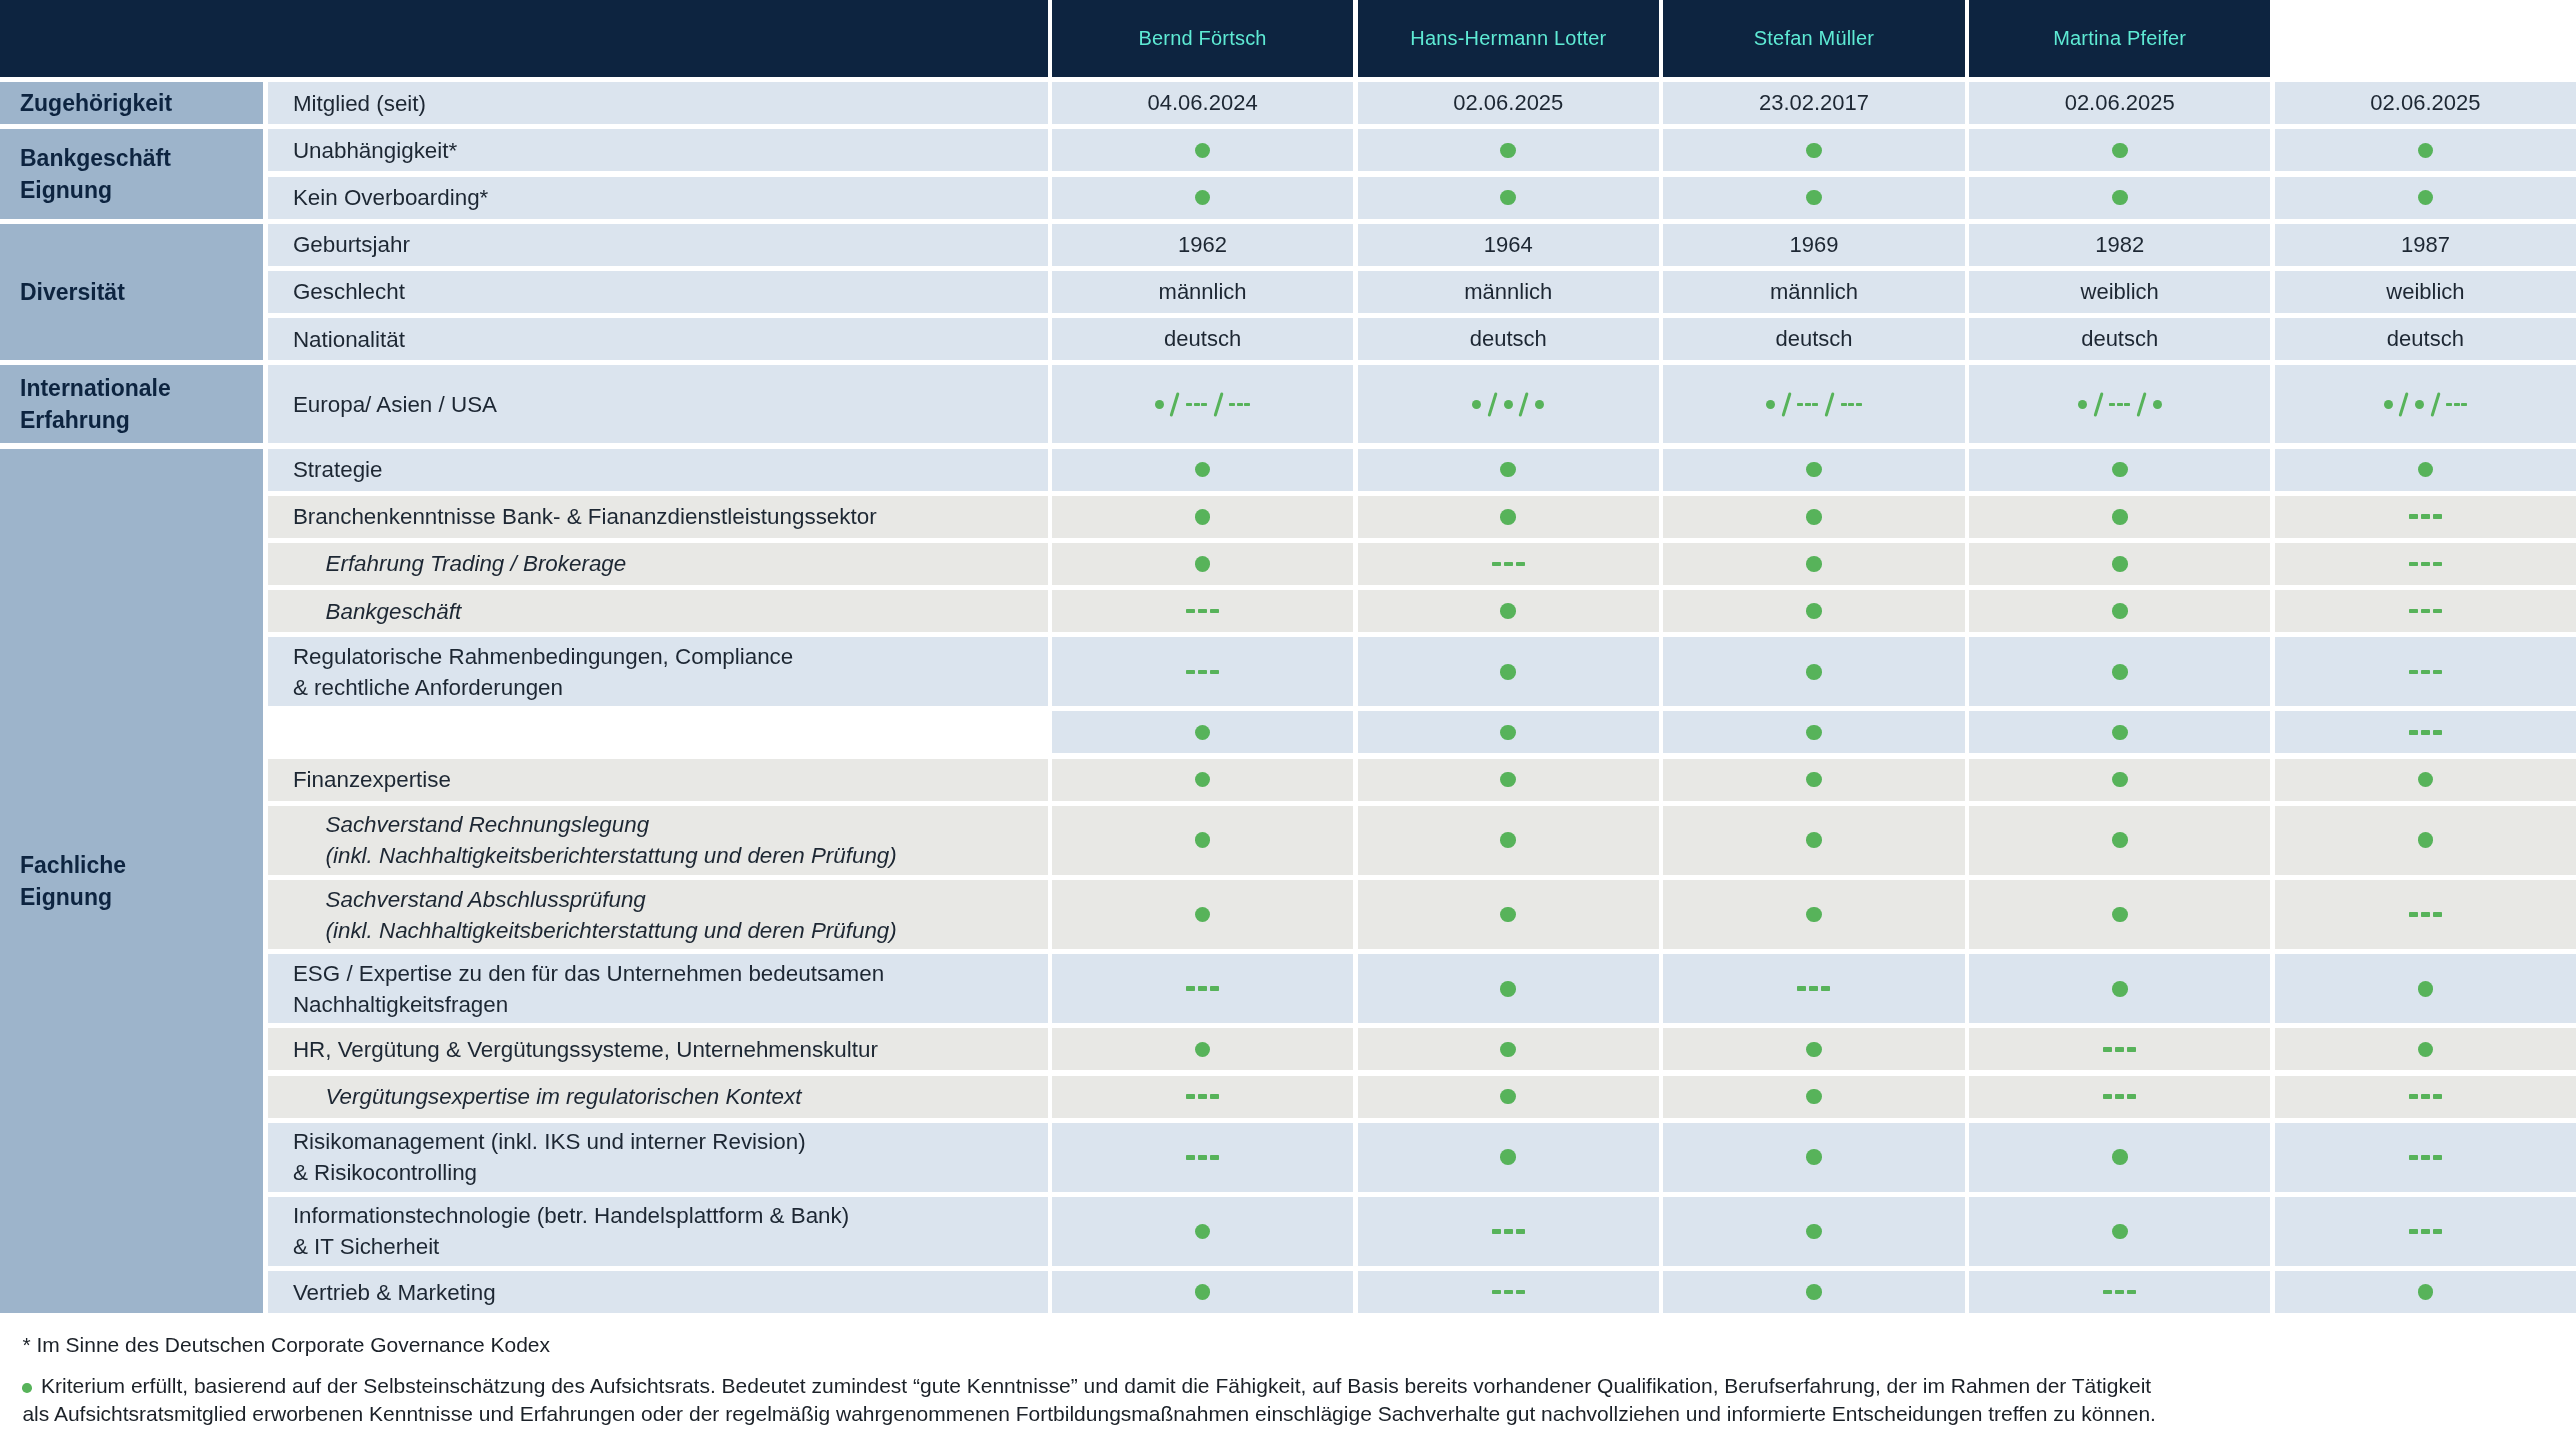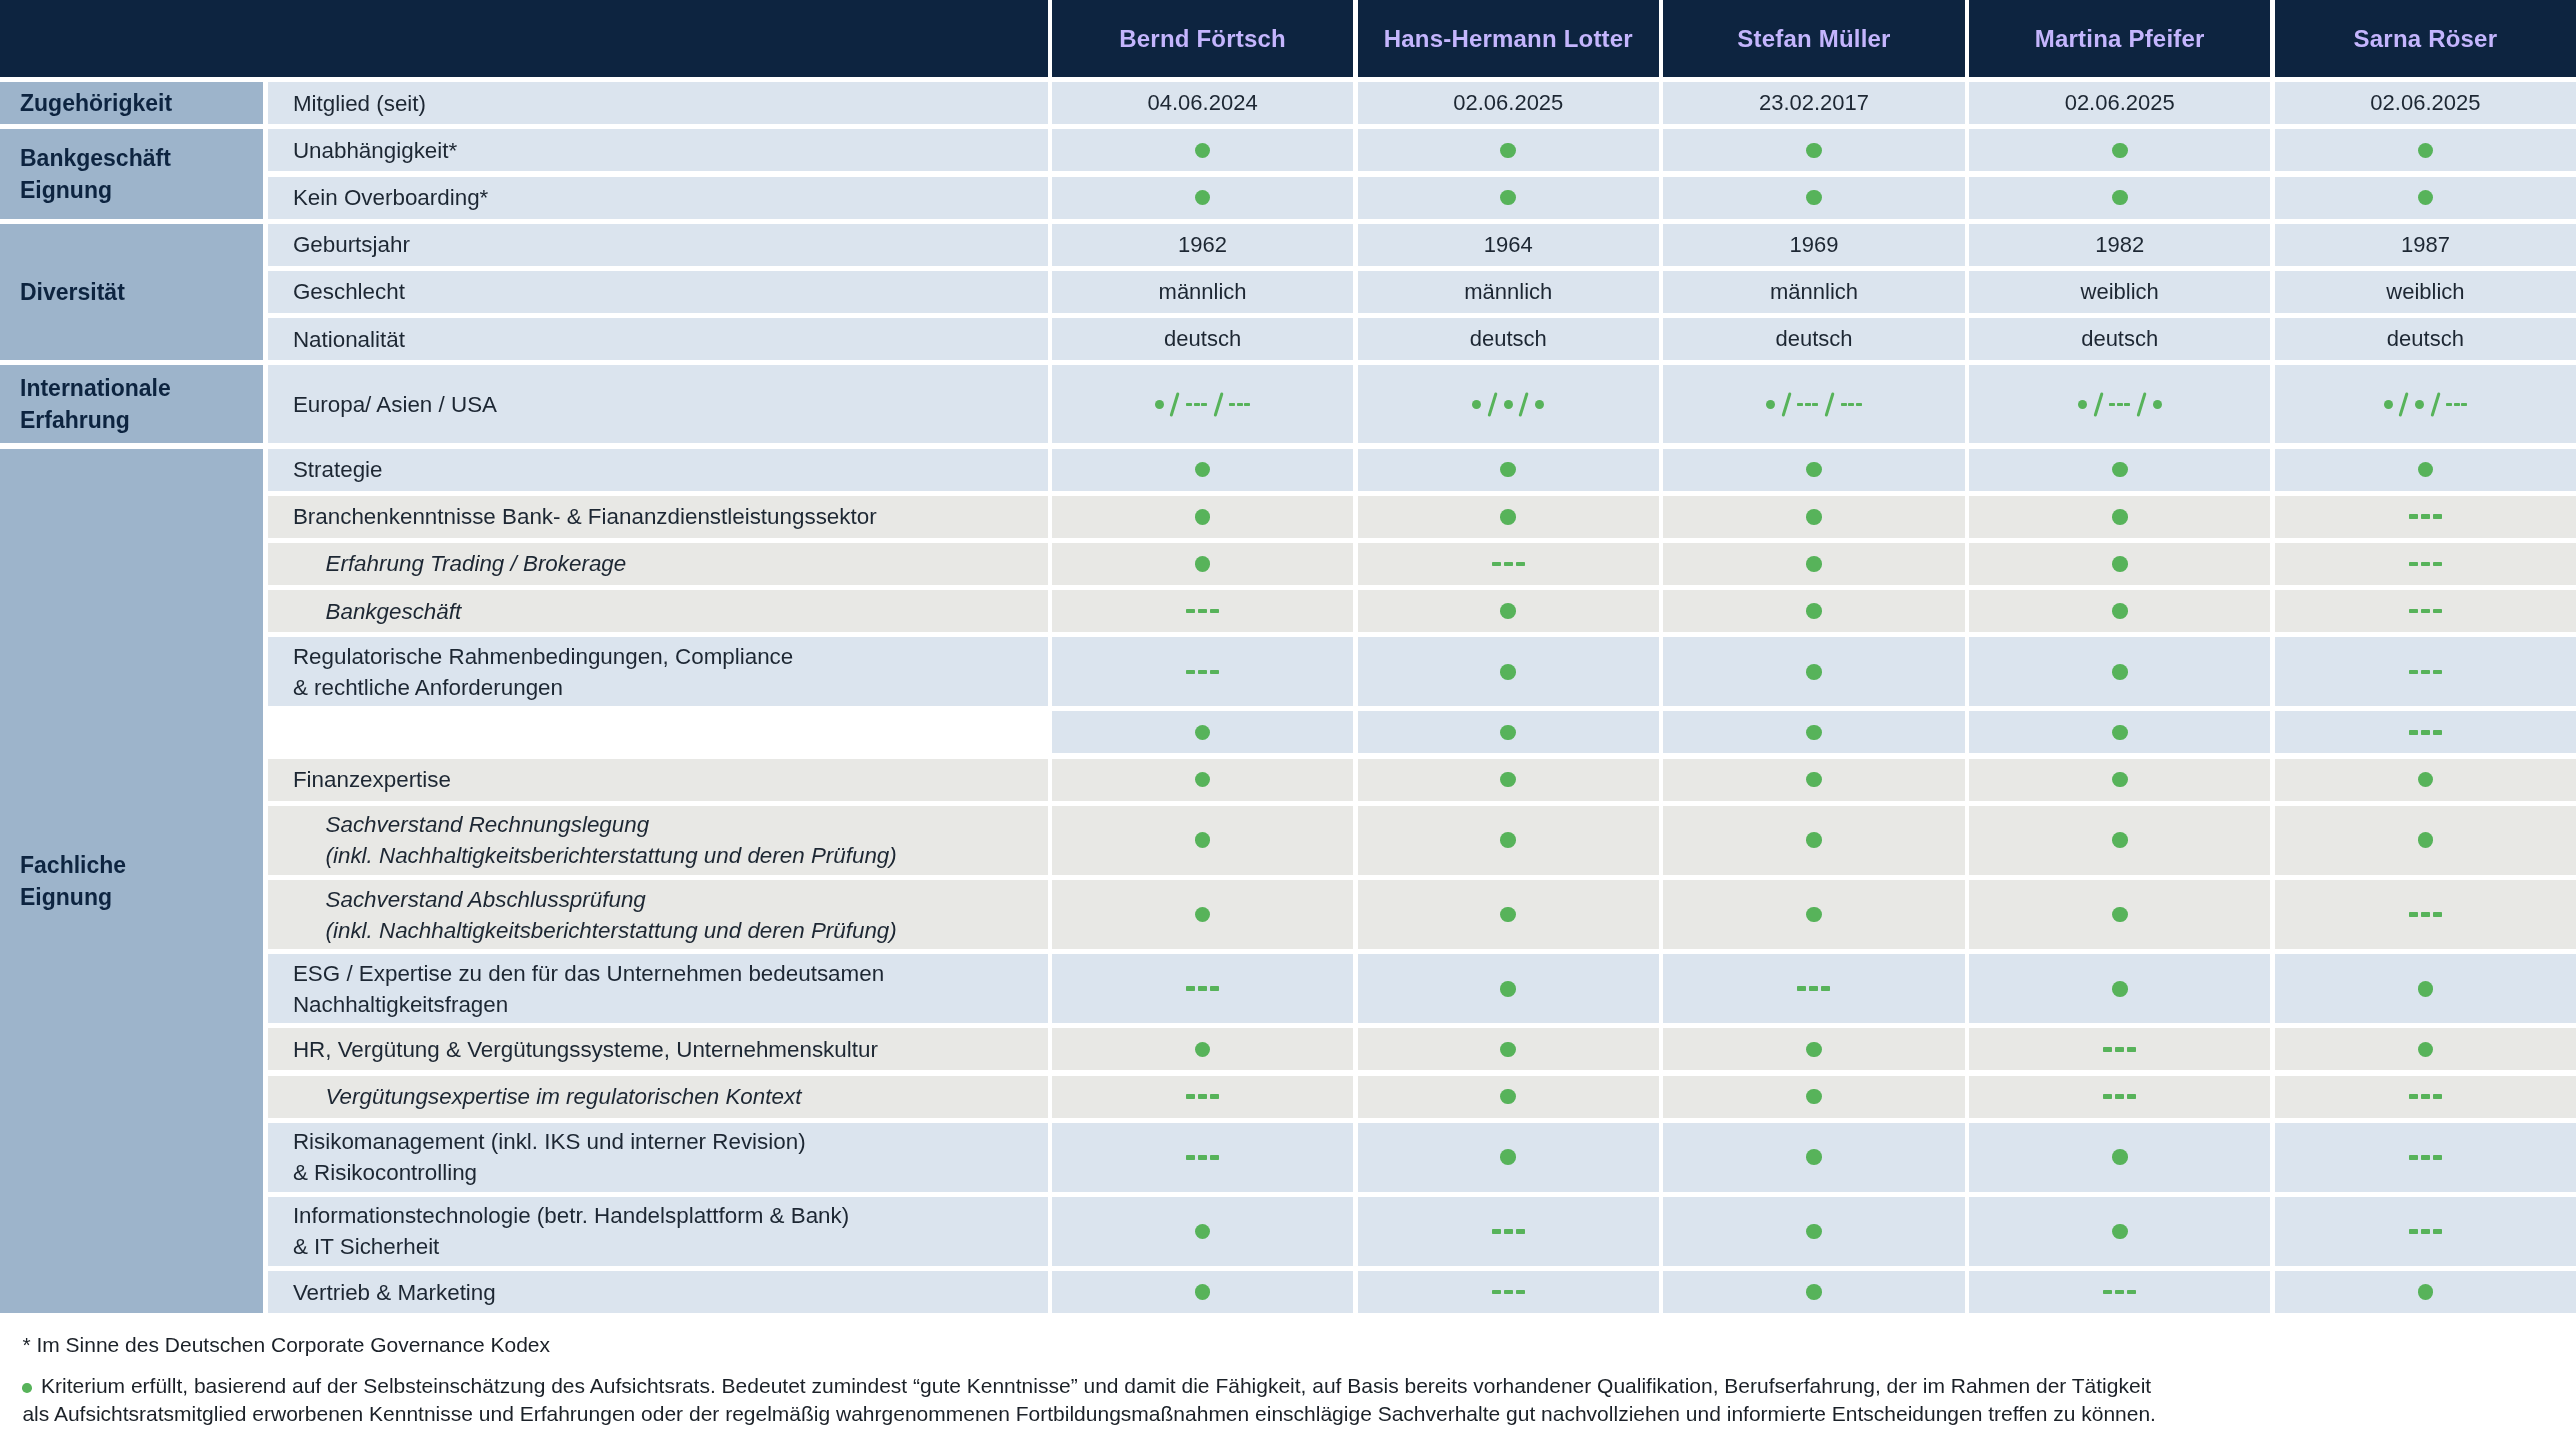--- a/index.html
+++ b/index.html
@@ -16,21 +16,21 @@
   body{
     width:2576px;height:1441px;background:#fff;overflow:hidden;
     font-family:"Liberation Sans",sans-serif;
   }
   .topbar{
     display:grid;grid-template-columns:263px 780px repeat(5,1fr);
     column-gap:4.5px;height:77px;background:#fff;
   }
   .corner{grid-column:1 / span 2;background:var(--navy)}
   .name{
-    background:var(--navy);color:#c4b5fd;font-weight:700;font-size:24px;
+    background:var(--navy);color:#5eead4;font-weight:400;font-size:20px;
     display:flex;align-items:center;justify-content:center;letter-spacing:0.2px;
   }
   .grid{
     display:grid;grid-template-columns:263px 780px repeat(5,1fr);
     column-gap:4.5px;row-gap:5.2px;margin-top:5.2px;background:#fff;
   }
   .cat{
     background:var(--category-bg);color:var(--navy);font-weight:700;font-size:23px;
     line-height:32px;display:flex;flex-direction:column;justify-content:center;
     padding-left:20px;
@@ -65,21 +65,20 @@
 </head>
 <body>
 
 <div class="topbar">
   <div class="corner"></div>
 
 <div class="name">Bernd Förtsch</div>
     <div class="name">Hans-Hermann Lotter</div>
     <div class="name">Stefan Müller</div>
     <div class="name">Martina Pfeifer</div>
-    <div class="name">Sarna Röser</div>
   </div>
 
 <div class="grid" style="grid-template-rows: 42px 42px 42px 42px 42px 42px 78px 42px 42px 42px 42px 69px 42px 42px 69px 69px 69px 42px 42px 69px 69px 42px;">
 
 <div class="cat" style="grid-area: 1 / 1 / span 1;">
       <span>Zugehörigkeit</span>
     </div>
     <div class="cell label bg-blue" style="grid-area: 1 / 2;">
       <span>Mitglied (seit)</span>
     </div>

